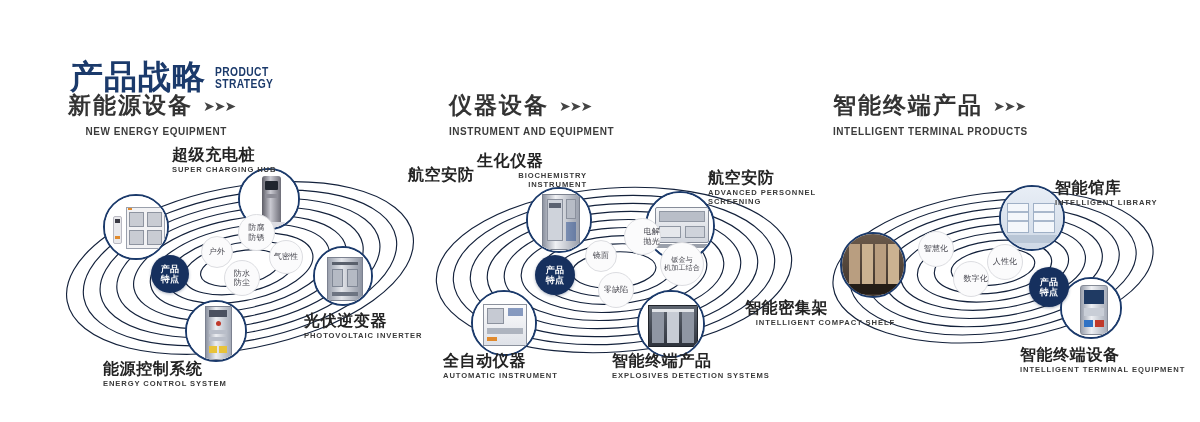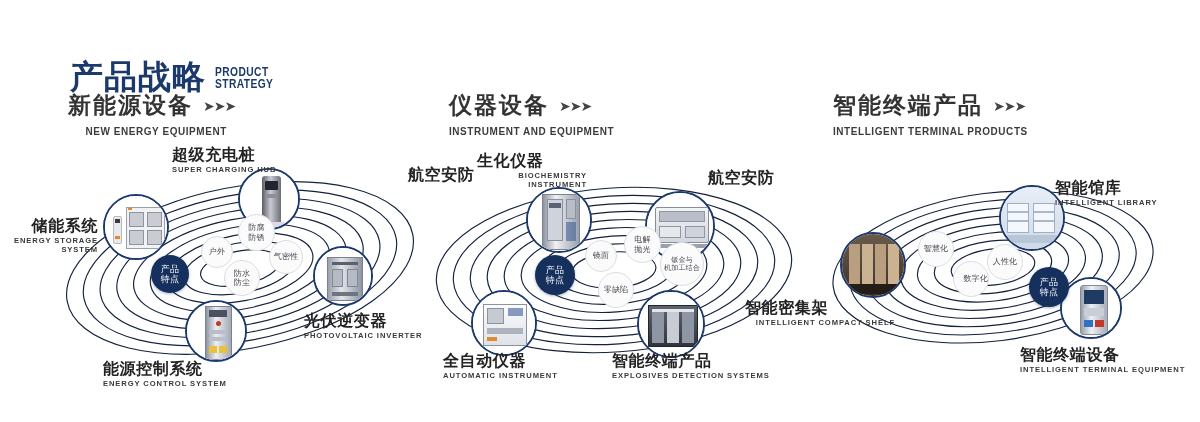--- a/index.html
+++ b/index.html
@@ -58,21 +58,21 @@
 
   
   .bub{
     position:absolute;border-radius:50%;background:#fbfbfc;
     border:1px solid #dcdde1;box-sizing:border-box;
     display:flex;align-items:center;justify-content:center;text-align:center;
     color:#4a4a52;font-size:8px;line-height:9.5px;letter-spacing:.2px;
     font-family:"DejaVu Sans","Liberation Sans",sans-serif;
   }
   .bub.main{
-    background:#16305e;border:none;color:#ffffff;font-weight:normal;
+    background:#16305e;border:none;color:#ffffff;font-weight:bold;
     font-size:9px;line-height:10.5px;
     box-shadow:0 1px 3px rgba(20,40,80,.35);
     text-align:right;
   }
 
   
   .cap{position:absolute;}
   .cap .cn{
     font-size:16px;font-weight:bold;color:#232323;letter-spacing:.6px;
     line-height:16px;white-space:nowrap;
@@ -148,24 +148,20 @@
         <div class="dev" style="left:10px;top:23px;width:5px;height:4px;background:#3a3a44;"></div>
         <div class="dev" style="left:10px;top:40px;width:5px;height:3px;background:#e08a2e;"></div>
         <div class="dev" style="left:21px;top:11px;width:39px;height:42px;background:#f2f2f4;border:1px solid #9aa0ac;"></div>
         <div class="dev" style="left:24px;top:16px;width:15px;height:15px;background:#c9ccd3;border:1px solid #8e94a0;"></div>
         <div class="dev" style="left:42px;top:16px;width:15px;height:15px;background:#c9ccd3;border:1px solid #8e94a0;"></div>
         <div class="dev" style="left:24px;top:34px;width:15px;height:15px;background:#c9ccd3;border:1px solid #8e94a0;"></div>
         <div class="dev" style="left:42px;top:34px;width:15px;height:15px;background:#c9ccd3;border:1px solid #8e94a0;"></div>
         <div class="dev" style="left:23px;top:12px;width:4px;height:2px;background:#e08a2e;"></div>
       </div>
     </div>
-    <div class="cap r" style="left:-55px;top:68px;width:98px;">
-      <div class="cn">储能系统</div>
-      <div class="en" style="white-space:normal;">ENERGY STORAGE SYSTEM</div>
-    </div>
 
     <div class="node" style="left:183px;top:18px;width:62px;height:62px;">
       <div class="art" style="background:#fff;">
         <div class="dev" style="left:22px;top:6px;width:19px;height:50px;background:linear-gradient(90deg,#5d5d66,#c9c9d1 45%,#6e6e78);border-radius:3px 3px 1px 1px;"></div>
         <div class="dev" style="left:25px;top:11px;width:13px;height:9px;background:#20252e;border-radius:1px;"></div>
         <div class="dev" style="left:25px;top:24px;width:13px;height:4px;background:#8d8d97;"></div>
         <div class="dev" style="left:18px;top:52px;width:27px;height:5px;background:#dcdce2;border-radius:1px;"></div>
       </div>
     </div>
     <div class="cap l" style="left:117px;top:-3px;width:140px;">
@@ -261,20 +257,21 @@
       <div class="art" style="background:#fff;">
         <div class="dev" style="left:8px;top:14px;width:54px;height:36px;background:linear-gradient(180deg,#f4f5f7,#d2d6de);border:1px solid #868c99;border-radius:2px;"></div>
         <div class="dev" style="left:12px;top:18px;width:46px;height:11px;background:#b9bec8;border:1px solid #9097a3;"></div>
         <div class="dev" style="left:12px;top:33px;width:22px;height:12px;background:#e6e8ec;border:1px solid #9097a3;"></div>
         <div class="dev" style="left:38px;top:33px;width:20px;height:12px;background:#cfd3db;border:1px solid #9097a3;"></div>
         <div class="dev" style="left:10px;top:51px;width:50px;height:4px;background:#9aa0ab;"></div>
       </div>
     </div>
     <div class="cap l" style="left:276px;top:20px;width:130px;">
       <div class="cn">航空安防</div>
+      <div class="en" style="white-space:normal;">ADVANCED PERSONNEL SCREENING</div>
     </div>
 
     <div class="node" style="left:39px;top:140px;width:66px;height:66px;">
       <div class="art" style="background:#fff;">
         <div class="dev" style="left:10px;top:12px;width:44px;height:42px;background:linear-gradient(180deg,#fbfbfc,#dfe2e8);border:1px solid #8b919d;"></div>
         <div class="dev" style="left:14px;top:16px;width:17px;height:16px;background:#c6cad3;border:1px solid #8b919d;"></div>
         <div class="dev" style="left:35px;top:16px;width:15px;height:8px;background:#2a4d8f;opacity:.55;"></div>
         <div class="dev" style="left:14px;top:36px;width:36px;height:6px;background:#aeb4bf;"></div>
         <div class="dev" style="left:14px;top:45px;width:10px;height:4px;background:#e08a2e;"></div>
       </div>
@@ -298,21 +295,21 @@
       <div class="en">EXPLOSIVES DETECTION SYSTEMS</div>
     </div>
 
     <div class="bub main" style="left:103px;top:105px;width:40px;height:40px;flex-direction:column;">
       <span>产品</span>
       <span>特点</span>
     </div>
     <div class="bub" style="left:153px;top:90px;width:32px;height:32px;">
       <span>镜面</span>
     </div>
-    <div class="bub" style="left:192px;top:76px;width:37px;height:37px;white-space:pre-line;">
+    <div class="bub" style="left:192px;top:68px;width:37px;height:37px;white-space:pre-line;justify-content:flex-end;">
       <span>电解
 抛光</span>
     </div>
     <div class="bub" style="left:166px;top:122px;width:36px;height:36px;">
       <span>零缺陷</span>
     </div>
     <div class="bub" style="left:228px;top:92px;width:44px;height:44px;white-space:pre-line;font-size:7px;line-height:8.5px;">
       <span>钣金与
 机加工结合</span>
     </div>

